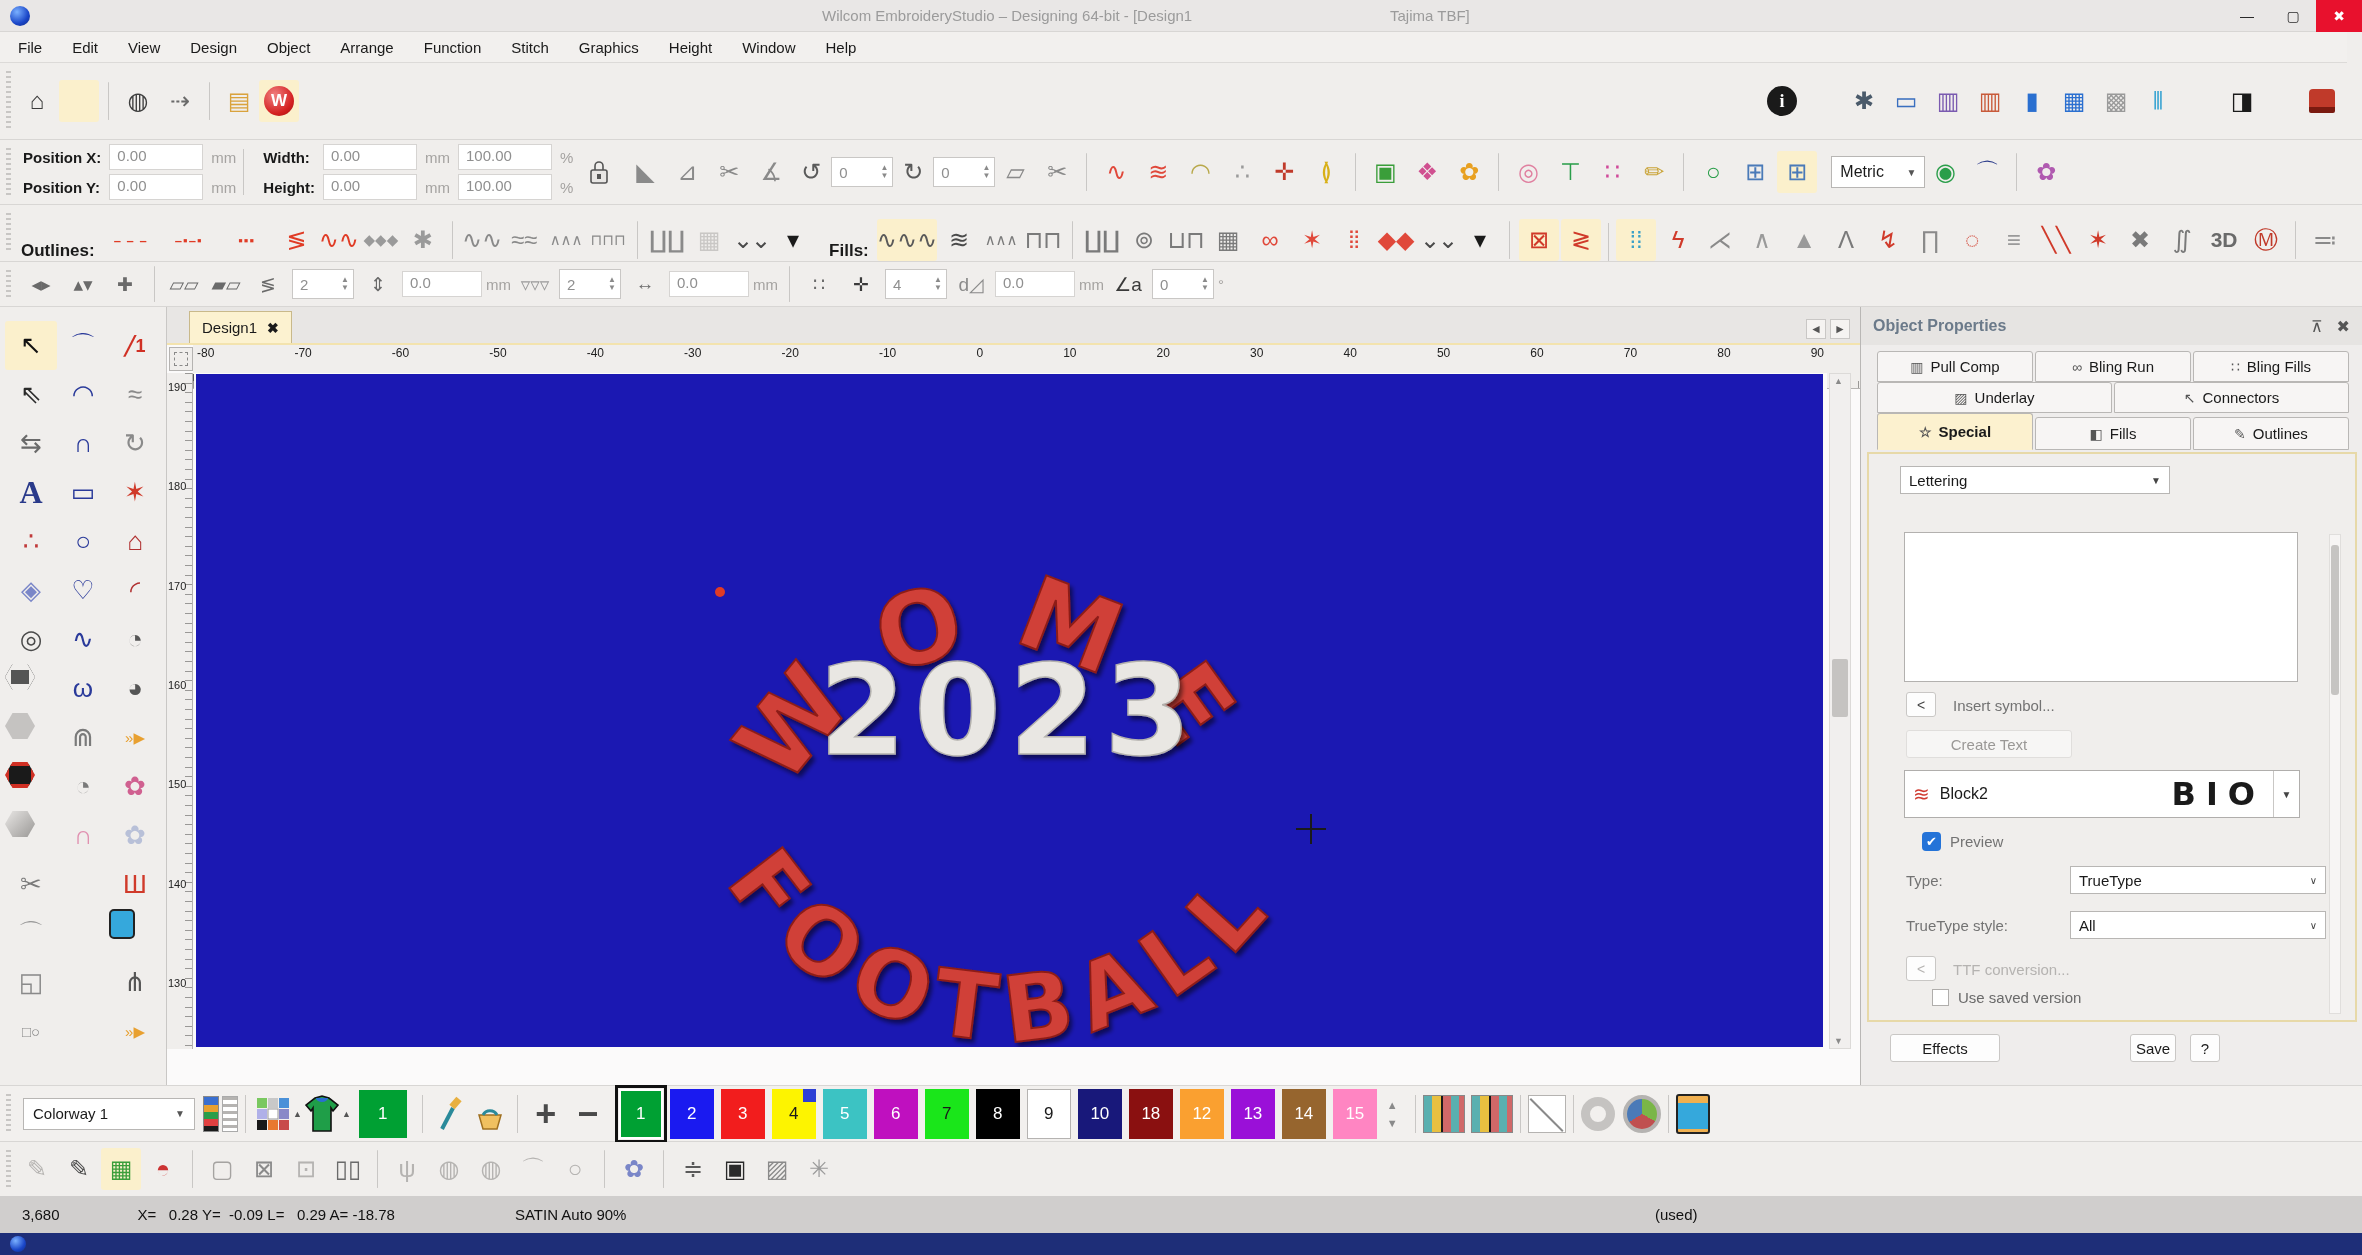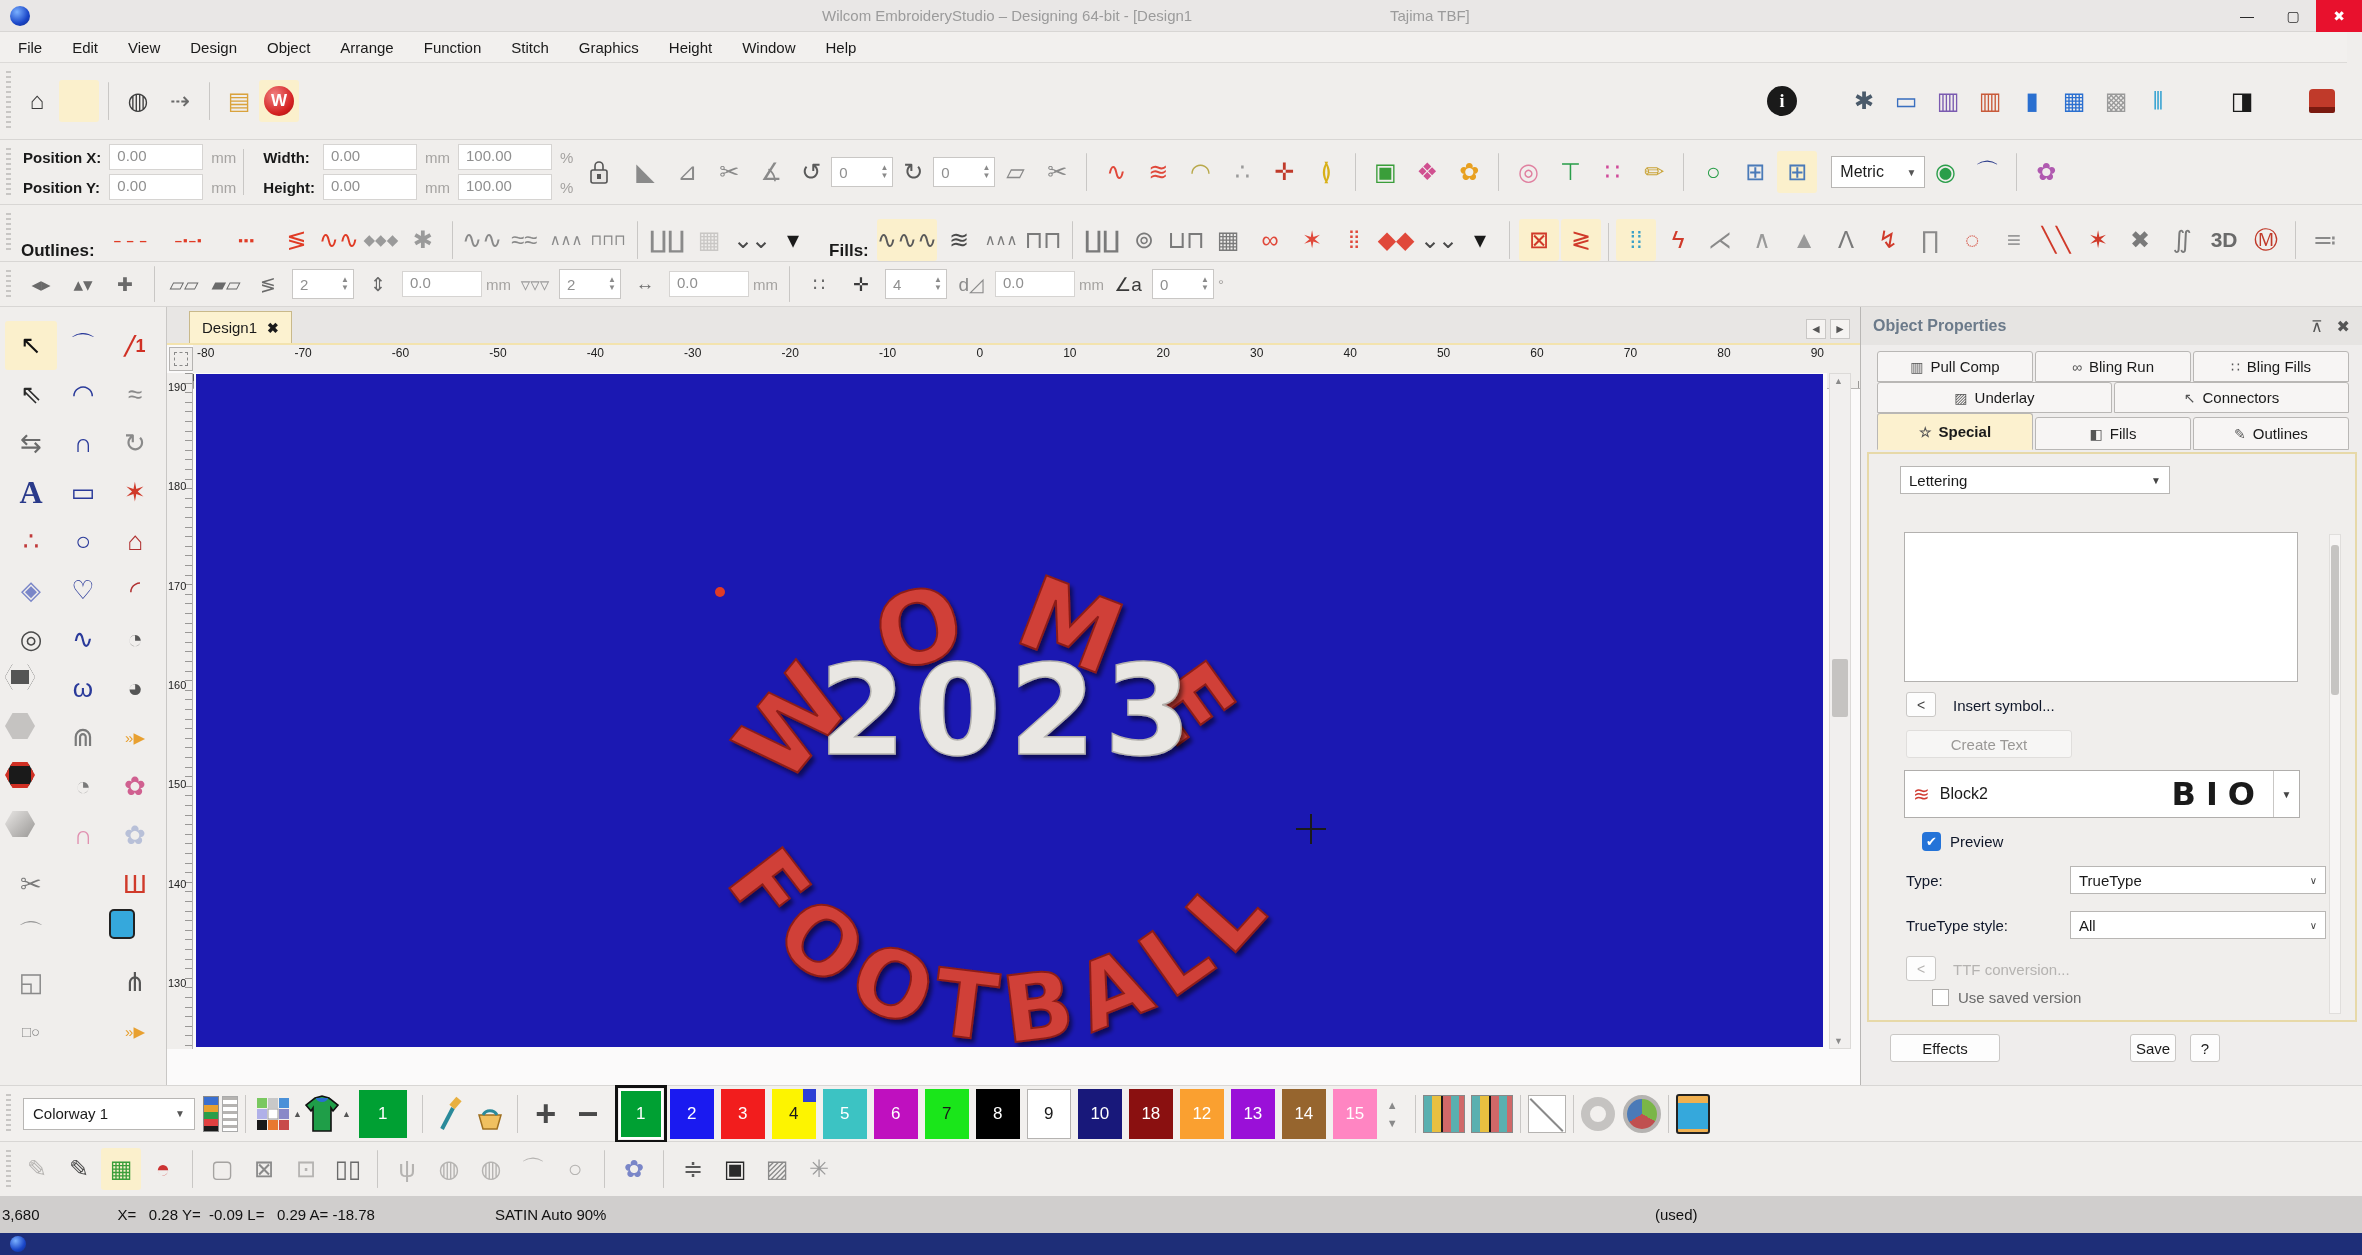--- a/index.html
+++ b/index.html
@@ -108,21 +108,21 @@
   .ptr3 .ptab{height:33px;margin-top:4px}
   .ptr3 .ptab.active{background:#fcf1cf;height:37px;margin-top:0;border-bottom:1px solid #fcf1cf;font-weight:bold}
   .ppage{position:absolute;left:6px;top:145px;width:490px;height:570px;background:#f0eeec;border:2px solid #e7d9a8}
   .psel{display:flex;align-items:center;justify-content:space-between;background:#fff;border:1px solid #b8b6b4;height:28px;padding:0 8px;font-size:15px}
   .psel .car{font-size:10px;color:#444}
   .lettering-sel{position:absolute;left:31px;top:12px;width:270px}
   .ptextarea{position:absolute;left:35px;top:78px;width:394px;height:150px;background:#fff;border:1px solid #b3b1af}
   .pscroll{position:absolute;right:14px;top:80px;width:12px;height:480px;background:#f7f5f4;border:1px solid #e0dedc}
   .pscroll .th{position:absolute;left:1px;top:10px;width:8px;height:150px;background:#c6c4c2;border-radius:3px}
   .backbtn{position:absolute;left:37px;width:30px;height:25px;background:#fdfdfd;border:1px solid #c9c7c5;border-radius:3px;display:flex;align-items:center;justify-content:center;font-size:14px;color:#444}
-  .lbl15{font-size:15px;color:#0f172a}
+  .lbl15{font-size:15px;color:#737373}
   .insertlbl{position:absolute;left:84px}
   .createbtn{position:absolute;left:37px;top:276px;width:166px;height:28px;background:#f7f6f5;border:1px solid #e0dedc;border-radius:3px;color:#9a9896;font-size:15px;display:flex;align-items:center;justify-content:center}
   .fontcombo{position:absolute;left:35px;top:316px;width:396px;height:48px;background:#fff;border:1px solid #b0aeac;display:flex;align-items:center}
   .fontcombo .sg{color:#d03a30;font-size:20px;margin:0 10px 0 8px}
   .fontcombo .fn{font-size:16px}
   .fontcombo .pv{margin-left:auto;font-weight:bold;font-size:32px;letter-spacing:10px;font-family:"DejaVu Sans",sans-serif}
   .fontcombo .dd{width:26px;align-self:stretch;border-left:1px solid #c9c7c5;display:flex;align-items:center;justify-content:center;font-size:10px;color:#444;margin-left:8px}
   .cbrow{position:absolute;display:flex;align-items:center;gap:9px}
   .cb-on{width:19px;height:19px;background:#2473d8;border-radius:4px;color:#fff;font-size:13px;display:flex;align-items:center;justify-content:center}
   .cb-off{width:17px;height:17px;background:#fff;border:1px solid #b0aeac}
@@ -828,21 +828,21 @@
         <span class="tbicon" style="color: rgb(122, 134, 200);">✿</span>
         <span class="tbicon vdiv"></span>
         <span class="tbicon" style="color: rgb(90, 90, 90);">≑</span>
         <span class="tbicon" style="color: rgb(42, 42, 42);">▣</span>
         <span class="tbicon" style="color: rgb(138, 138, 138);">▨</span>
         <span class="tbicon" style="color: rgb(154, 154, 154);">✳</span>
       </div>
   </div>
 
   <div class="statusbar">
-    <span style="margin-left:2px">3,680</span>
+    <span style="margin-left:22px">3,680</span>
     <span style="margin-left:78px">X=   0.28 Y=  -0.09 L=   0.29 A= -18.78</span>
     <span style="margin-left:120px">SATIN Auto 90%</span>
     <span style="position:absolute;left:1655px">(used)</span>
   </div>
 
   <div class="taskbar">
     <div class="tasklogo"></div>
   </div>
 
 </div>

